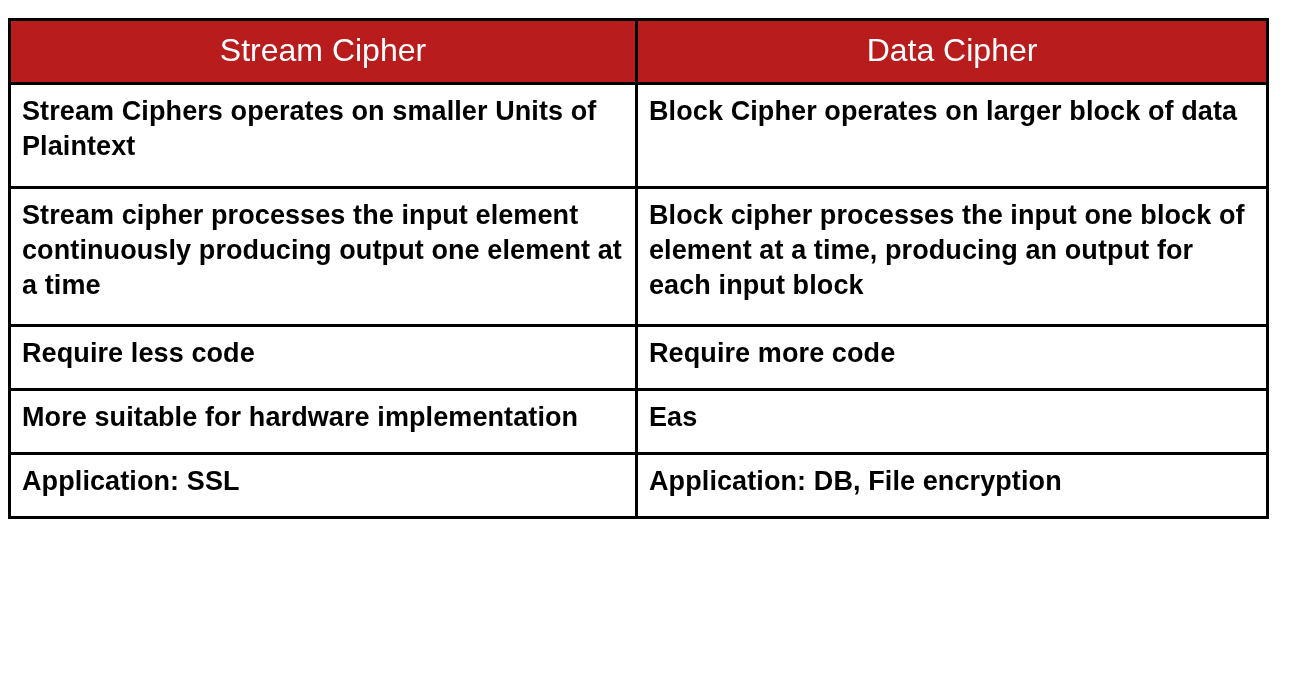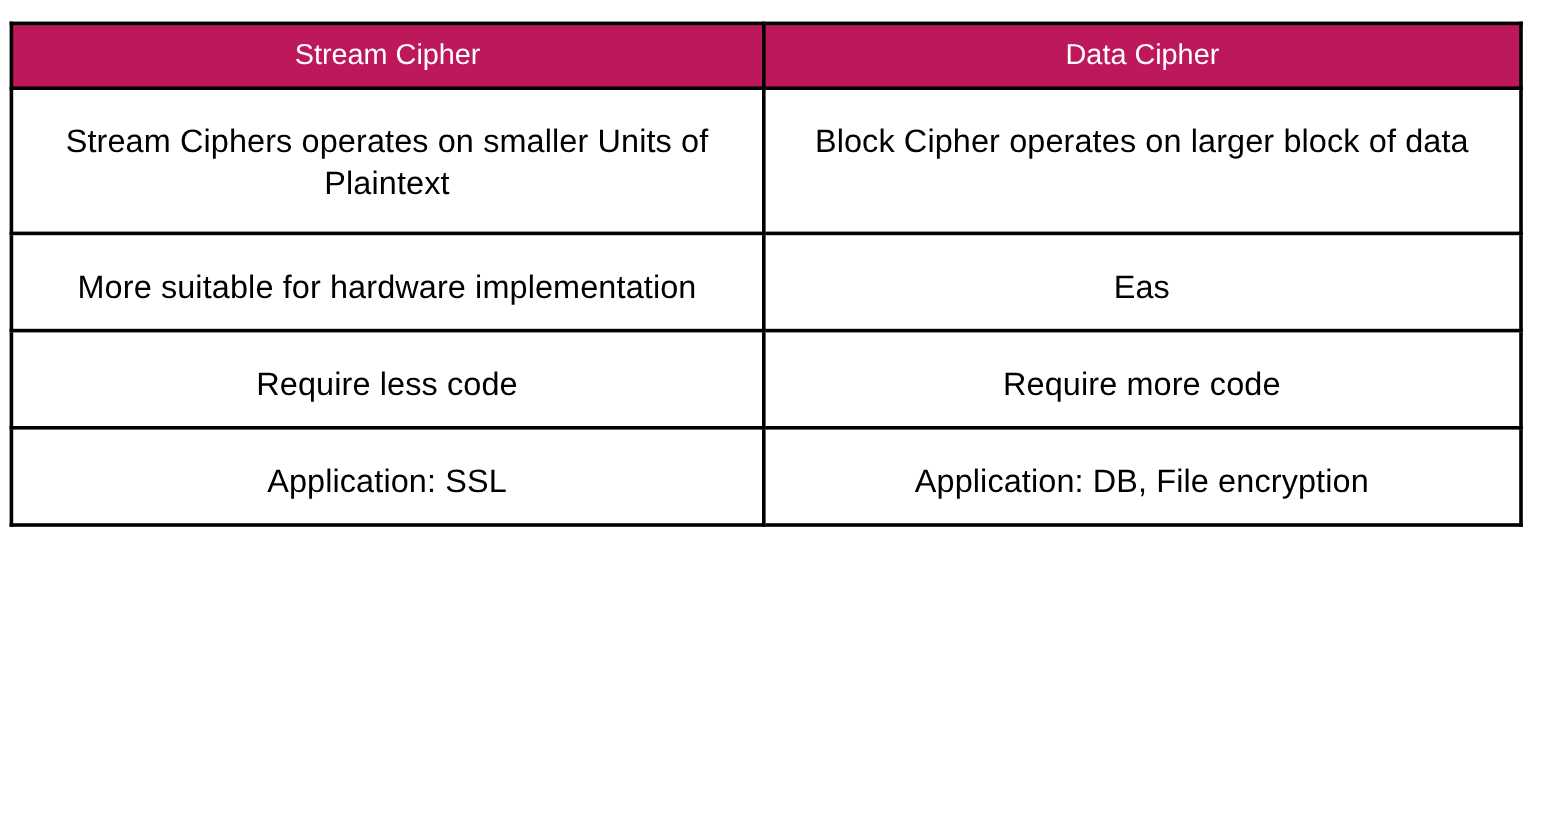--- a/index.html
+++ b/index.html
@@ -35,37 +35,37 @@
   .comparison-table col.col-right { width: 631px; }
 
   .comparison-table th,
   .comparison-table td {
     border: 3px solid #000000;
     vertical-align: top;
     background: #ffffff;
   }
 
   .comparison-table thead th {
-    background: #be185d;
+    background: #b91c1c;
     color: #ffffff;
-    font-size: 24px;
+    font-size: 32px;
     font-weight: 400;
     line-height: 1.18;
     text-align: center;
     padding: 11px 10px 12px 10px;
     border-bottom-width: 3px;
   }
 
   .comparison-table tbody td {
     color: #000000;
     font-size: 27px;
-    font-weight: 400;
+    font-weight: 700;
     line-height: 1.30;
-    text-align: center;
-    padding: 26px 12px 10px 11px;
+    text-align: left;
+    padding: 9px 12px 10px 11px;
     letter-spacing: 0.1px;
   }
 
   .comparison-table tbody tr.row-tall td   { height: 82px; }
   .comparison-table tbody tr.row-taller td { height: 116px; }
   .comparison-table tbody tr.row-short td  { height: 42px; }
 
   .cell-text {
     display: block;
   }
@@ -96,36 +96,44 @@
       <tr class="row-tall">
         <td>
           <span class="cell-text">Stream Ciphers operates on smaller Units of Plaintext</span>
         </td>
         <td>
           <span class="cell-text">Block Cipher operates on larger block of data</span>
         </td>
       </tr>
 
 
-
-      <tr class="row-short">
+      <tr class="row-taller">
         <td>
-          <span class="cell-text">More suitable for hardware implementation</span>
+          <span class="cell-text">Stream cipher processes the input element continuously producing output one element at a time</span>
         </td>
         <td>
-          <span class="cell-text">Eas</span>
+          <span class="cell-text">Block cipher processes the input one block of element at a time, producing an output for each input block</span>
         </td>
       </tr>
 
       <tr class="row-short">
         <td>
           <span class="cell-text">Require less code</span>
         </td>
         <td>
           <span class="cell-text">Require more code</span>
+        </td>
+      </tr>
+
+      <tr class="row-short">
+        <td>
+          <span class="cell-text">More suitable for hardware implementation</span>
+        </td>
+        <td>
+          <span class="cell-text">Eas</span>
         </td>
       </tr>
 
 
       <tr class="row-short">
         <td>
           <span class="cell-text">Application: SSL</span>
         </td>
         <td>
           <span class="cell-text">Application: DB, File encryption</span>

